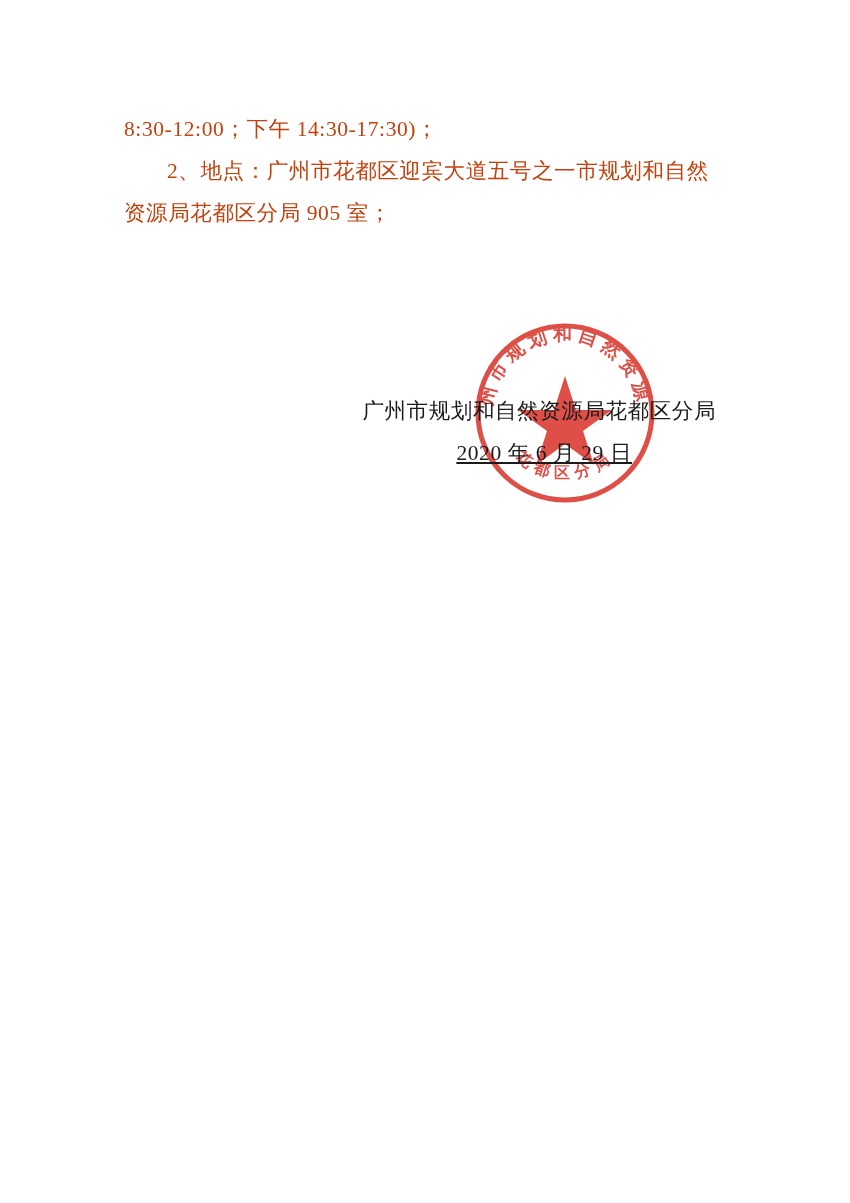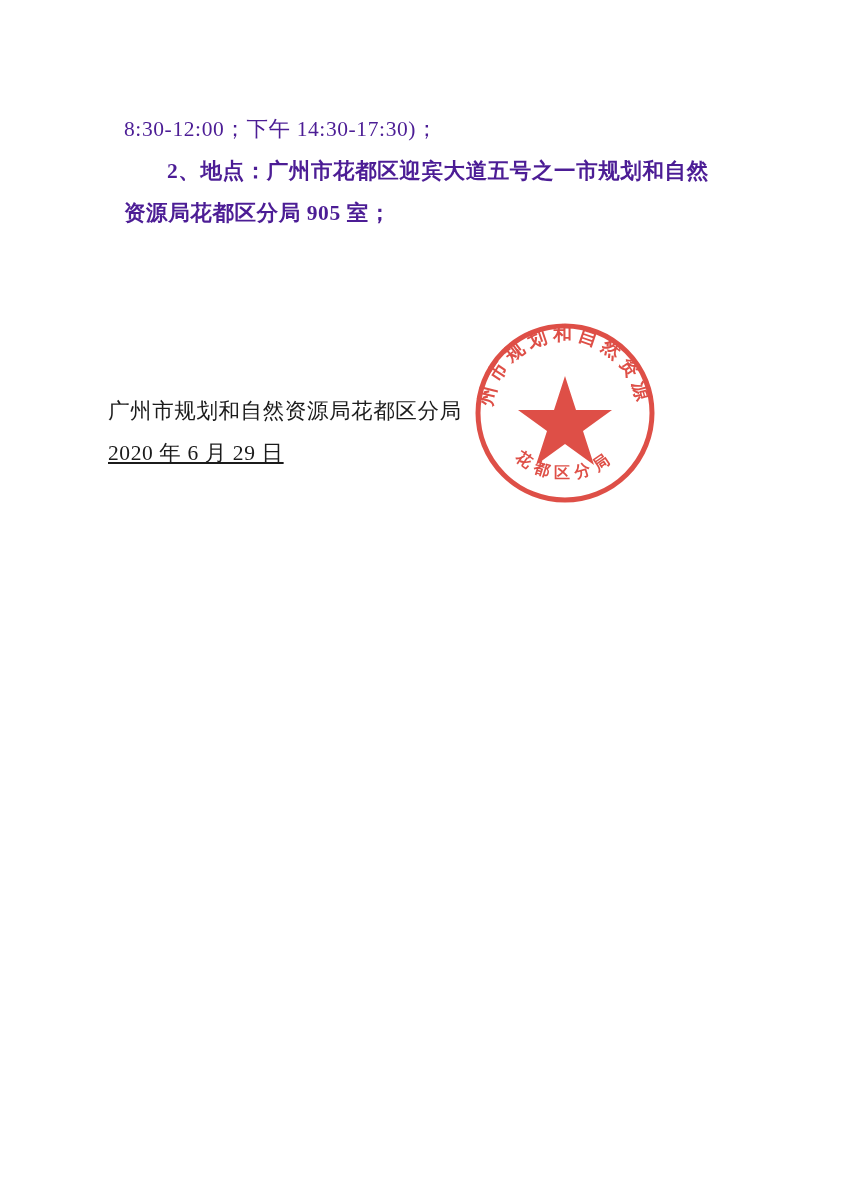--- a/index.html
+++ b/index.html
@@ -26,32 +26,31 @@
     position: absolute;
     left: 124px;
     top: 108px;
     width: 604px;
   }
   .para {
     font-size: 21.5px;
     line-height: 42px;
     letter-spacing: 0.6px;
     white-space: pre-wrap;
-    color: #4c1d95;
+    color: #c2410c;
   }
   .para.indent {
     text-indent: 43px;
-    font-weight: bold;
   }
   .signature-block {
     position: absolute;
-    left: 108px;
+    left: 128px;
     top: 390px;
     width: 604px;
-    text-align: left;
+    text-align: right;
   }
   .sig-line {
     font-size: 21.5px;
     line-height: 42px;
     letter-spacing: 0.6px;
     color: #1b1b1b;
     padding-right: 16px;
   }
   .sig-line.date {
     padding-right: 100px;

